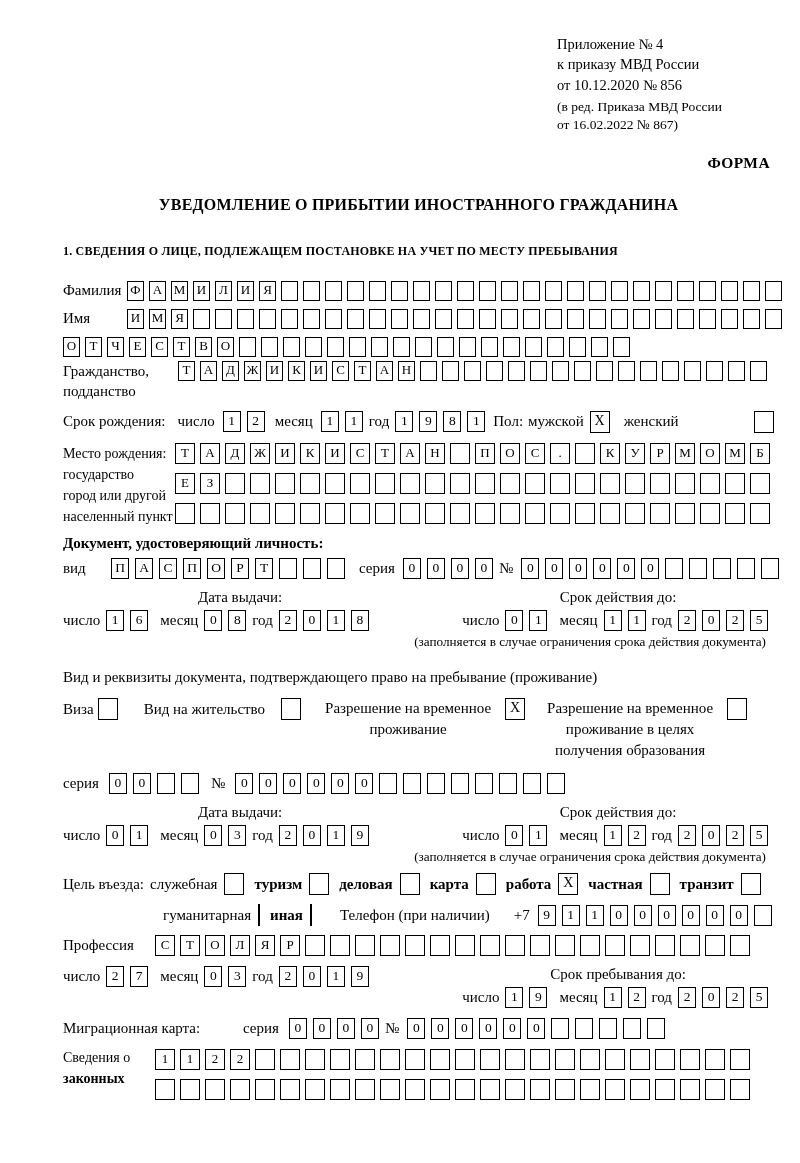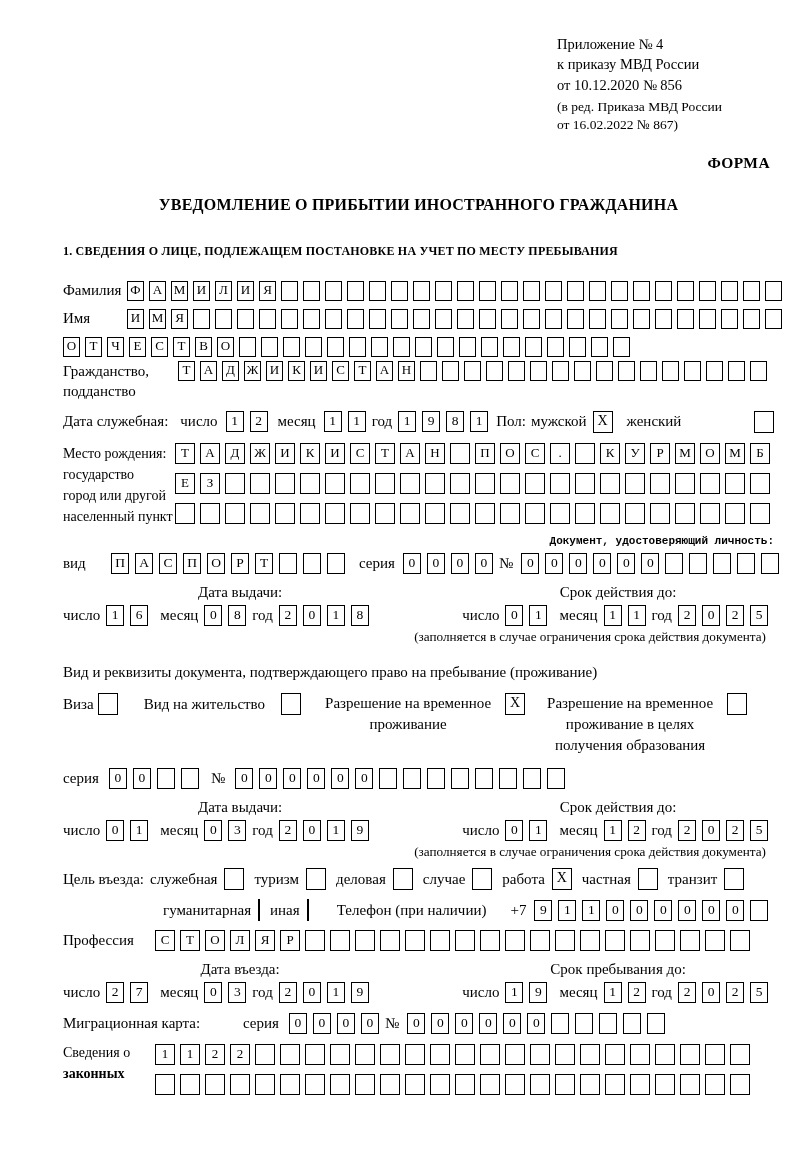--- a/index.html
+++ b/index.html
@@ -16,32 +16,32 @@
   .row.top{align-items:flex-start;}
   .lab{flex:none;}
   .lab2{flex:none;line-height:20px;}
   .cr{white-space:nowrap;}
   .cell,.bcell,.dcell,.cb{display:inline-block;box-sizing:border-box;border:1.7px solid #000;
        text-align:center;vertical-align:middle;background:#fff;}
   .cell{width:17px;height:20px;margin-right:5px;font-size:13px;line-height:16px;}
   .bcell{width:20px;height:21px;margin-right:5px;font-size:13px;line-height:17px;}
   .dcell{width:18px;height:21px;margin-right:6px;font-size:13.5px;line-height:17px;}
   .cb{width:20px;height:22px;font-size:14px;line-height:18px;}
-  .center-head{text-align:right;font-weight:bold;margin-top:10px;font-size:11px;font-family:Liberation Mono, monospace;}
+  .center-head{text-align:left;font-weight:bold;margin-top:10px;font-size:15px;}
   .dp{display:flex;margin-top:10px;}
   .dp-grp{}
   .dp-label{text-align:center;margin-bottom:4px;}
   .dp-row{display:flex;align-items:center;}
   .dp-row .w{margin-right:6px;}
   .note{text-align:right;font-size:13.2px;margin-top:3px;padding-right:8px;}
   .intro{line-height:1.75;margin-top:14px;}
   .cbl{text-align:center;line-height:21px;}
   .cellcol .cr{display:block;margin-bottom:9px;}
   .plab{margin-right:7px;}
-  .pgap{margin-left:10px;}
+  .pgap{margin-left:10px;font-weight:bold;}
 </style>
 </head>
 <body>
 
 <div class="ref">
   <div>Приложение № 4</div>
   <div>к приказу МВД России</div>
   <div>от 10.12.2020 № 856</div>
   <div class="ref-sub">
     <div>(в ред. Приказа МВД России</div>
@@ -73,21 +73,21 @@
 
 <div class="row top" style="margin-top:4px;">
   <span class="lab2" style="width:115px;">
     <span style="display:block;">Гражданство,</span>
     <span style="display:block;">подданство</span>
   </span>
   <span class="cr"><span class="cell">Т</span><span class="cell">А</span><span class="cell">Д</span><span class="cell">Ж</span><span class="cell">И</span><span class="cell">К</span><span class="cell">И</span><span class="cell">С</span><span class="cell">Т</span><span class="cell">А</span><span class="cell">Н</span><span class="cell"></span><span class="cell"></span><span class="cell"></span><span class="cell"></span><span class="cell"></span><span class="cell"></span><span class="cell"></span><span class="cell"></span><span class="cell"></span><span class="cell"></span><span class="cell"></span><span class="cell"></span><span class="cell"></span><span class="cell"></span><span class="cell"></span><span class="cell"></span></span>
 </div>
 
 <div class="row" style="margin-top:10px;">
-  <span class="lab">Дата служебная:</span>
+  <span class="lab">Срок рождения:</span>
   <span class="lab" style="margin-left:12px;margin-right:8px;">число</span>
   <span class="cr"><span class="dcell">1</span><span class="dcell">2</span></span>
   <span class="lab" style="margin-left:4px;margin-right:8px;">месяц</span>
   <span class="cr"><span class="dcell">1</span><span class="dcell">1</span></span>
   <span class="lab" style="margin-right:6px;">год</span>
   <span class="cr"><span class="dcell">1</span><span class="dcell">9</span><span class="dcell">8</span><span class="dcell">1</span></span>
   <span class="lab" style="margin-left:2px;">Пол:</span>
   <span class="lab" style="margin-left:5px;margin-right:6px;">мужской</span>
   <span class="cb">X</span>
   <span class="lab" style="margin-left:14px;">женский</span>
@@ -201,21 +201,21 @@
 <div class="note">(заполняется в случае ограничения срока действия документа)</div>
 
 <div class="row" style="margin-top:8px;">
   <span class="lab" style="margin-right:6px;">Цель въезда:</span>
   <span class="plab">служебная</span>
   <span class="cb"></span>
   <span class="plab pgap">туризм</span>
   <span class="cb"></span>
   <span class="plab pgap">деловая</span>
   <span class="cb"></span>
-  <span class="plab pgap">случае</span>
+  <span class="plab pgap">карта</span>
   <span class="cb"></span>
   <span class="plab pgap">работа</span>
   <span class="cb">X</span>
   <span class="plab pgap">частная</span>
   <span class="cb"></span>
   <span class="plab pgap">транзит</span>
   <span class="cb"></span>
 </div>
 
 <div class="row" style="margin-top:9px;padding-left:100px;">
@@ -228,21 +228,20 @@
   <span class="cr"><span class="dcell">9</span><span class="dcell">1</span><span class="dcell">1</span><span class="dcell">0</span><span class="dcell">0</span><span class="dcell">0</span><span class="dcell">0</span><span class="dcell">0</span><span class="dcell">0</span><span class="dcell"></span></span>
 </div>
 
 <div class="row" style="margin-top:9px;">
   <span class="lab" style="width:92px;">Профессия</span>
   <span class="cr"><span class="bcell">С</span><span class="bcell">Т</span><span class="bcell">О</span><span class="bcell">Л</span><span class="bcell">Я</span><span class="bcell">Р</span><span class="bcell"></span><span class="bcell"></span><span class="bcell"></span><span class="bcell"></span><span class="bcell"></span><span class="bcell"></span><span class="bcell"></span><span class="bcell"></span><span class="bcell"></span><span class="bcell"></span><span class="bcell"></span><span class="bcell"></span><span class="bcell"></span><span class="bcell"></span><span class="bcell"></span><span class="bcell"></span><span class="bcell"></span><span class="bcell"></span></span>
 </div>
 
 <div class="dp">
   <div class="dp-grp" style="width:380px;">
-    <div class="dp-label">Дата въезда:</div>
     <div class="dp-row">
       <span class="w">число</span>
       <span class="cr"><span class="dcell">2</span><span class="dcell">7</span></span>
       <span class="w" style="margin-left:6px;">месяц</span>
       <span class="cr"><span class="dcell">0</span><span class="dcell">3</span></span>
       <span class="w">год</span>
       <span class="cr"><span class="dcell">2</span><span class="dcell">0</span><span class="dcell">1</span><span class="dcell">9</span></span>
     </div>
   </div>
   <div class="dp-grp" style="margin-left:45px;">

